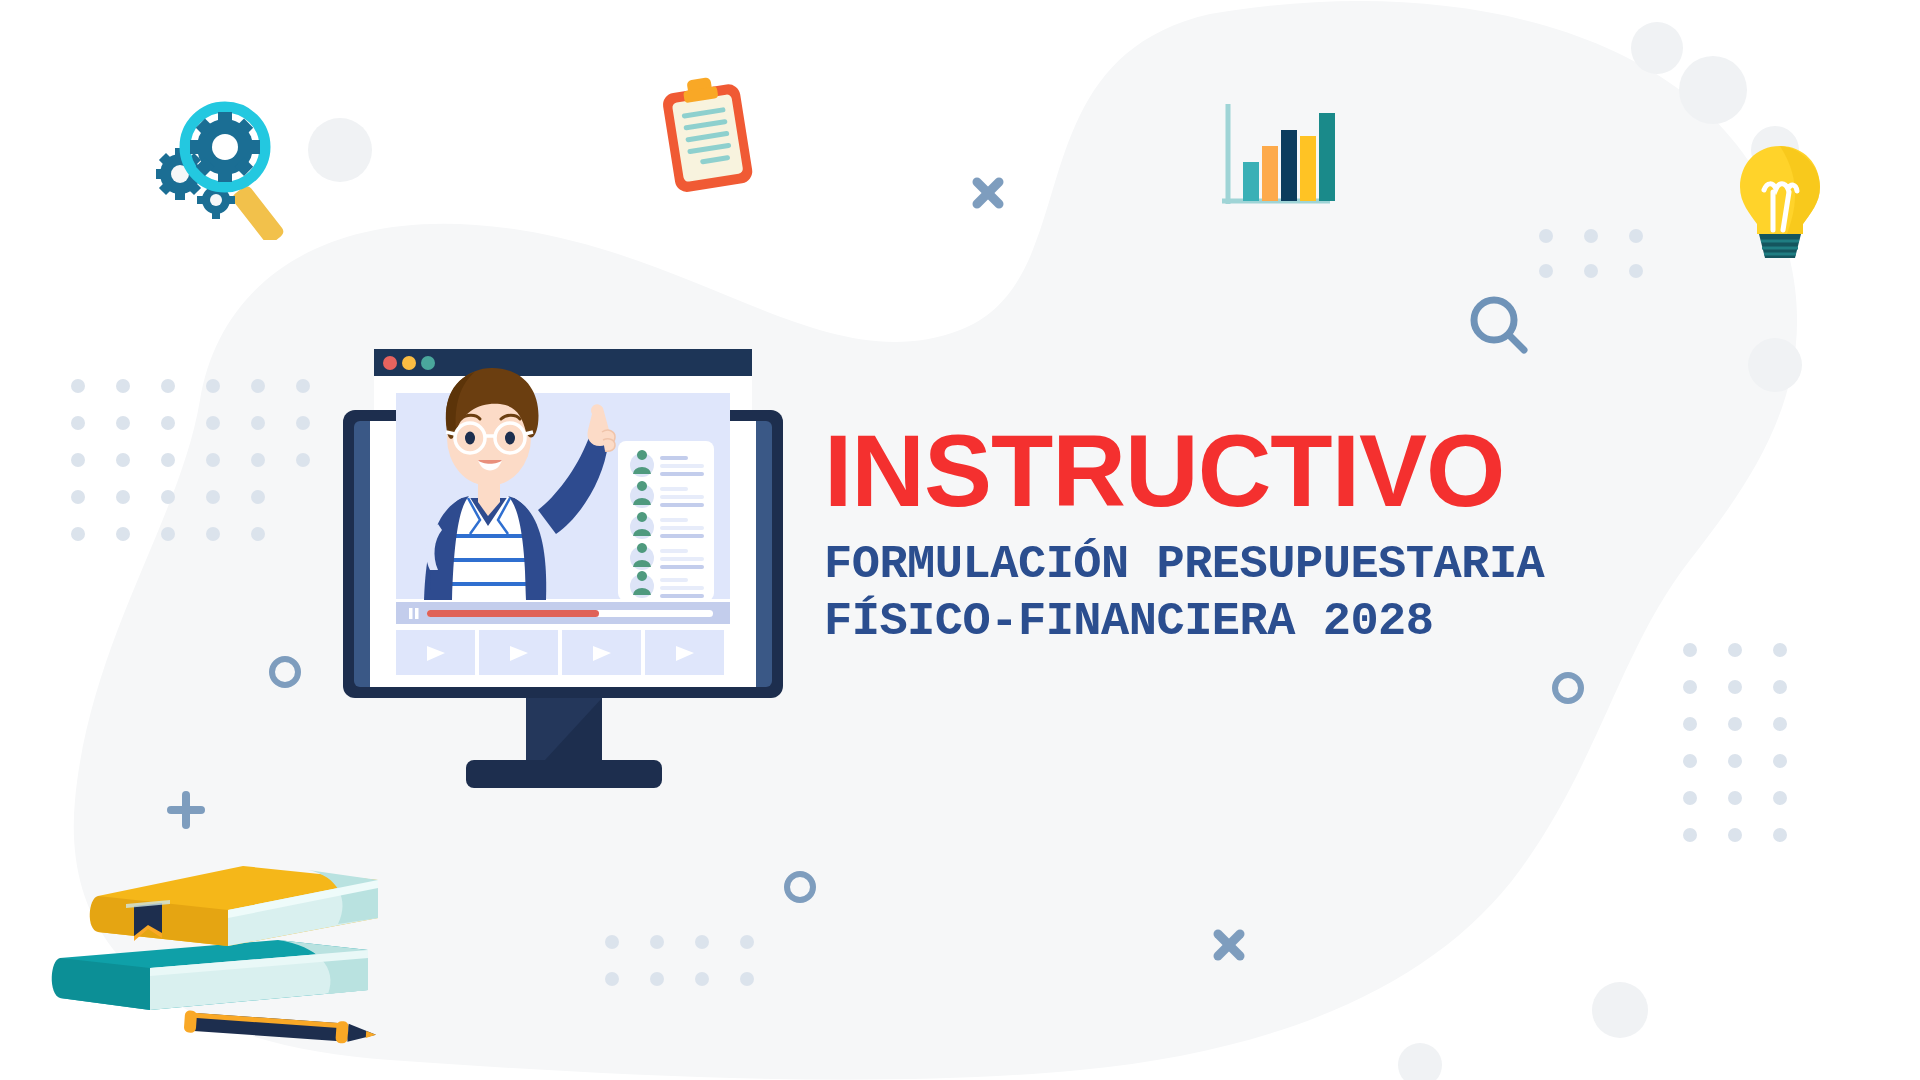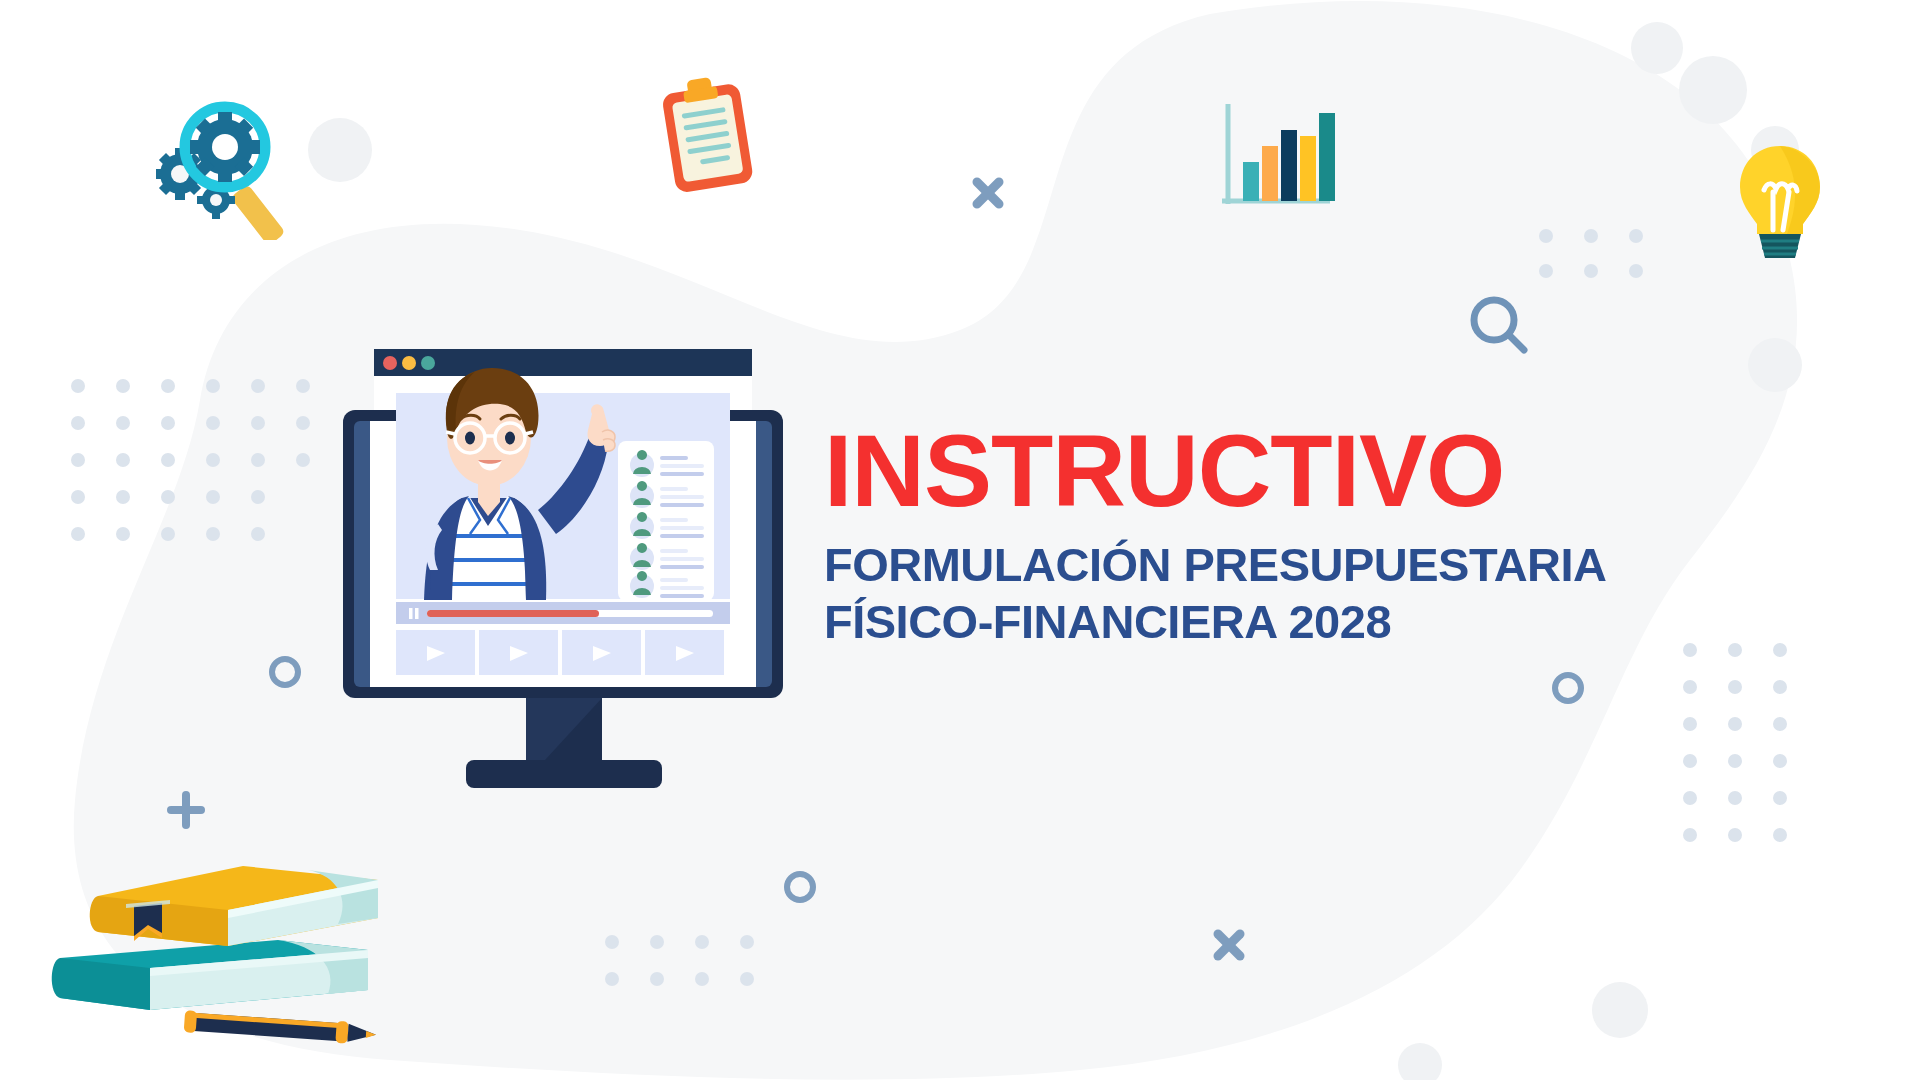--- a/index.html
+++ b/index.html
@@ -29,21 +29,21 @@
     white-space:nowrap;
   }
   .sub-title {
     margin-top:14px;
     font-size:47px;
     font-weight:700;
     line-height:1.22;
     color:#2b4e8f;
     letter-spacing:-0.5px;
   }
-  .sub-line { white-space:nowrap; }
+  .sub-line { white-space:nowrap;font-family:Liberation Mono, monospace; }
 </style>
 </head>
 <body>
 
 <div id="stage">
 
   <svg class="layer" viewBox="0 0 1920 1080" width="1920" height="1080">
     <defs>
       <clipPath id="stageclip">
           <rect x="0" y="0" width="1920" height="1080"></rect>

